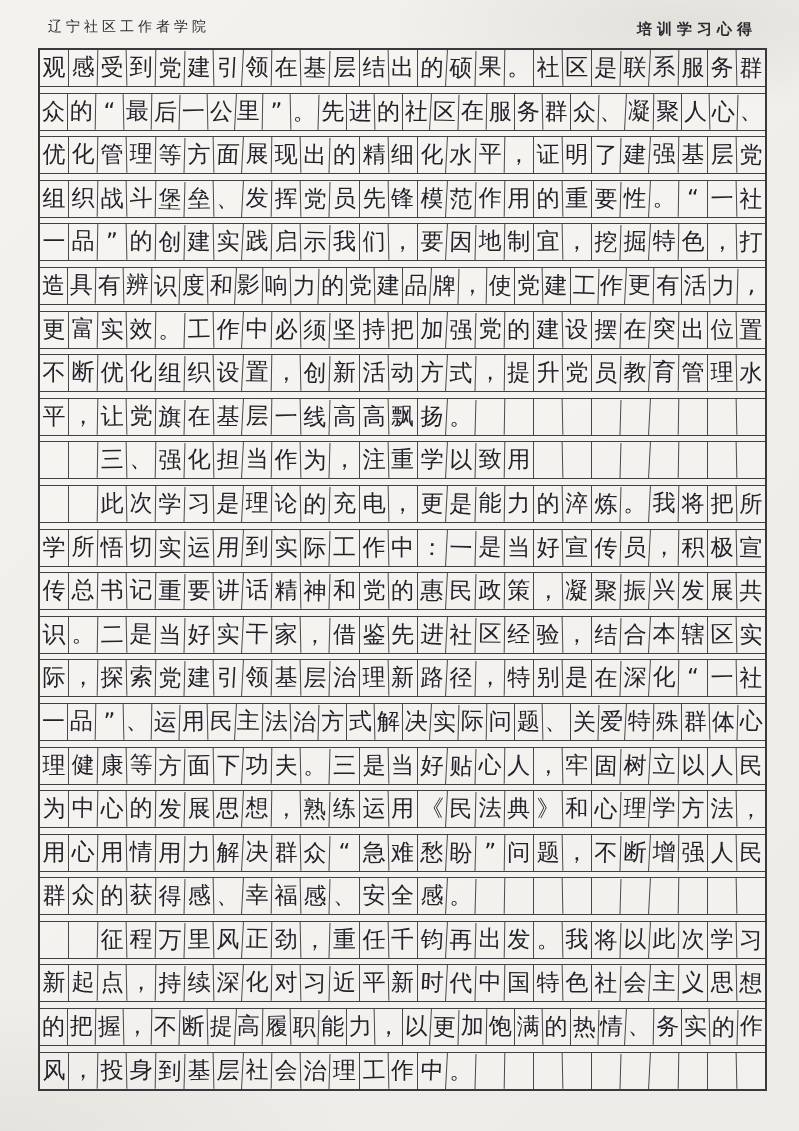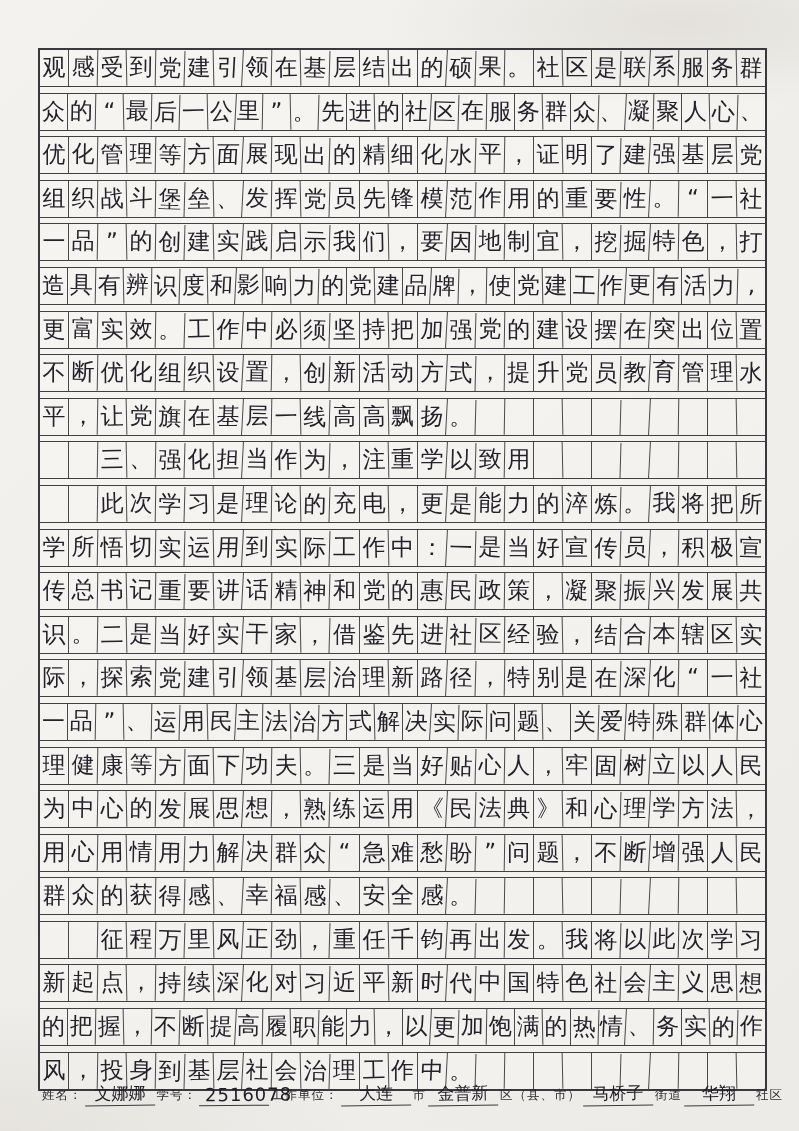--- a/index.html
+++ b/index.html
@@ -77,20 +77,24 @@
     transform:rotate(-1deg);
     min-width:58px;
   }
   .fvalue.num{font-size:18px;letter-spacing:1px;transform:rotate(-.5deg);}
 </style>
 </head>
 <body>
 
 <div class="page">
 
+  <div class="header">
+    <div class="school">辽宁社区工作者学院</div>
+    <div class="doc-title">培训学习心得</div>
+  </div>
 
   <div class="grid">
       <div class="mrow">
         <span class="cell">观</span>
         <span class="cell">感</span>
         <span class="cell">受</span>
         <span class="cell">到</span>
         <span class="cell">党</span>
         <span class="cell">建</span>
         <span class="cell">引</span>
@@ -733,29 +737,14 @@
         <span class="cell"></span>
         <span class="cell"></span>
         <span class="cell"></span>
         <span class="cell"></span>
         <span class="cell"></span>
         <span class="cell"></span>
         <span class="cell"></span>
       </div>
     </div>
 
-  <div class="footer">
-    <span class="flabel">姓名：</span>
-    <span class="fvalue">文娜娜</span>
-    <span class="flabel">学号：</span>
-    <span class="fvalue num">2516078</span>
-    <span class="flabel">工作单位：</span>
-    <span class="fvalue">大连</span>
-    <span class="flabel">市</span>
-    <span class="fvalue">金普新</span>
-    <span class="flabel">区（县、市）</span>
-    <span class="fvalue">马桥子</span>
-    <span class="flabel">街道</span>
-    <span class="fvalue">华翔</span>
-    <span class="flabel">社区</span>
-  </div>
 
 </div>
 
 </body></html>

